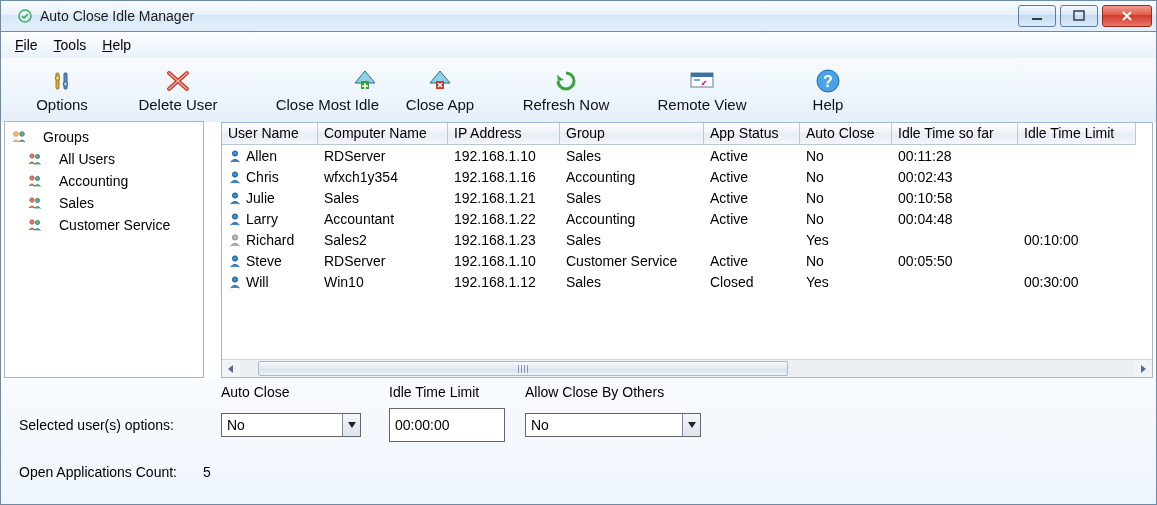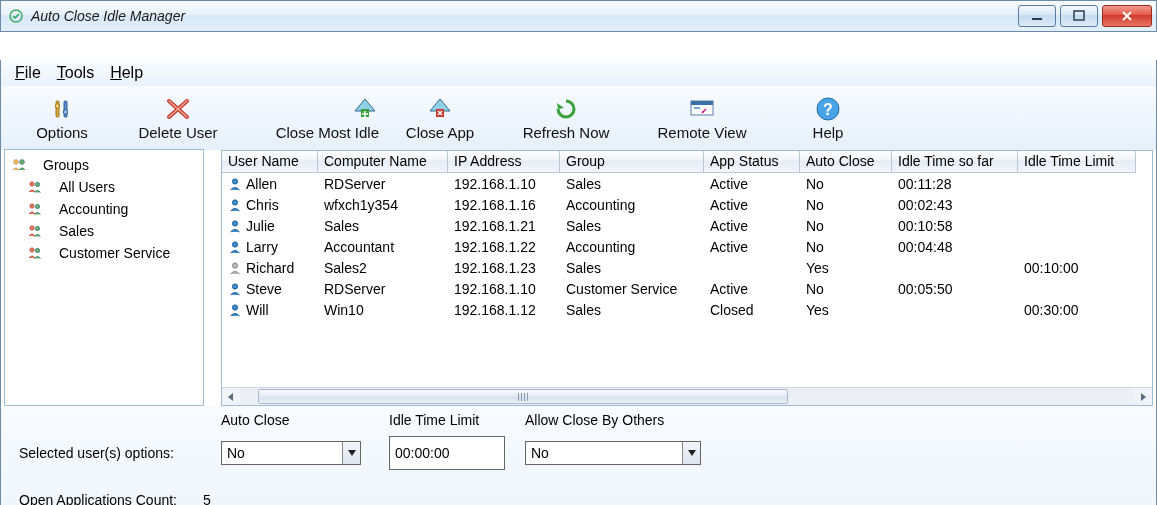--- a/index.html
+++ b/index.html
@@ -5,22 +5,21 @@
   * { box-sizing: border-box; }
   html, body { margin: 0; padding: 0; font-family: "Segoe UI", Tahoma, sans-serif; font-size: 13px; }
   body { background: #fff; width: 1157px; height: 505px; overflow: hidden; }
 
   
   .titlebar {
     height: 32px;
     background: linear-gradient(to bottom, #f8fbff 0%, #e8f1fb 45%, #d6e7f7 46%, #e4f0fb 100%);
     border: 1px solid #6b8ba8;
     display: flex; align-items: center;
-    padding-left: 6px;
-    font-style: italic;
+    padding-left: 15px;
   }
   .titlebar .app-icon { width: 18px; height: 18px; margin-right: 6px; display: inline-flex; align-items: center; justify-content: center; }
   .titlebar .title { color: #1b1b1b; font-size: 14px; flex: 1; }
   .win-controls { display: flex; gap: 4px; margin-right: 4px; }
   .win-btn {
     width: 38px; height: 22px;
     border: 1px solid #5a7ca0;
     border-radius: 3px;
     background: linear-gradient(to bottom, #f3f7fc 0%, #d9e8f6 45%, #c5dbef 46%, #dceaf7 100%);
     display: flex; align-items: center; justify-content: center;
@@ -33,22 +32,21 @@
   }
   .win-btn svg { display: block; }
 
   
   .menubar {
     height: 26px;
     background: linear-gradient(to bottom, #fbfdff 0%, #e9f1fa 100%);
     border-left: 1px solid #6b8ba8;
     border-right: 1px solid #6b8ba8;
     display: flex; align-items: center; padding-left: 6px;
-    font-size: 16px;
-    margin-top: 28px;
+    font-size: 14px;
   }
   .menubar .menu-item { padding: 2px 8px; cursor: default; }
   .menubar .menu-item .ul { text-decoration: underline; }
 
   
   .toolbar {
     height: 64px;
     background: linear-gradient(to bottom, #f8fbff 0%, #e6f0fa 100%);
     border-left: 1px solid #6b8ba8;
     border-right: 1px solid #6b8ba8;

